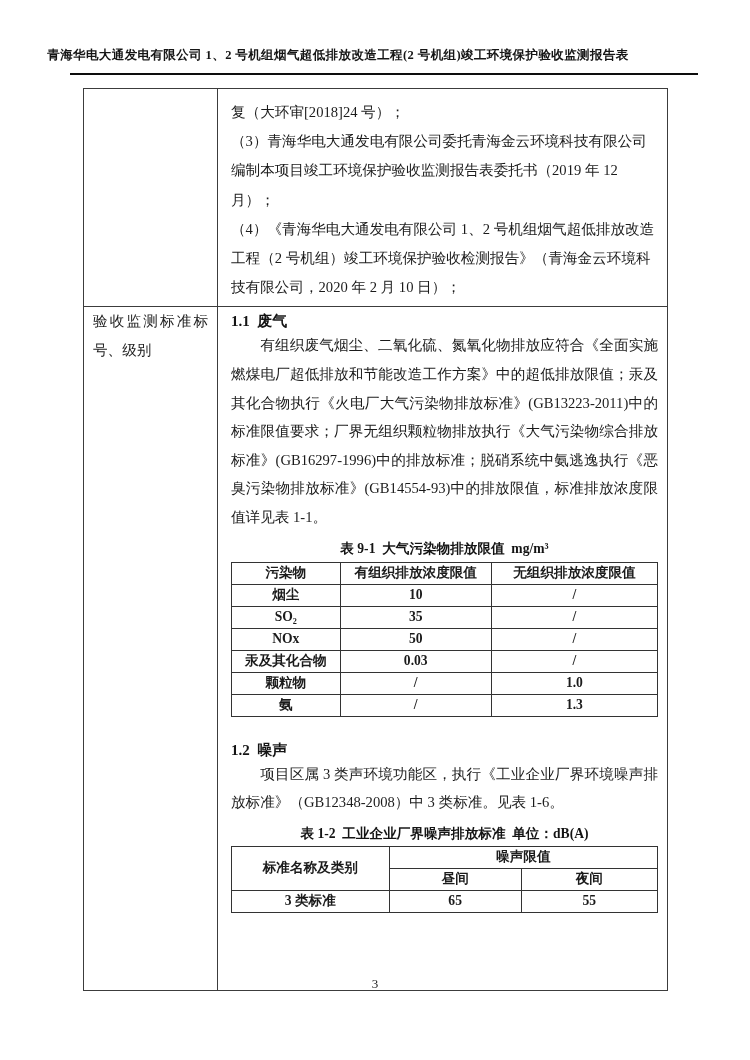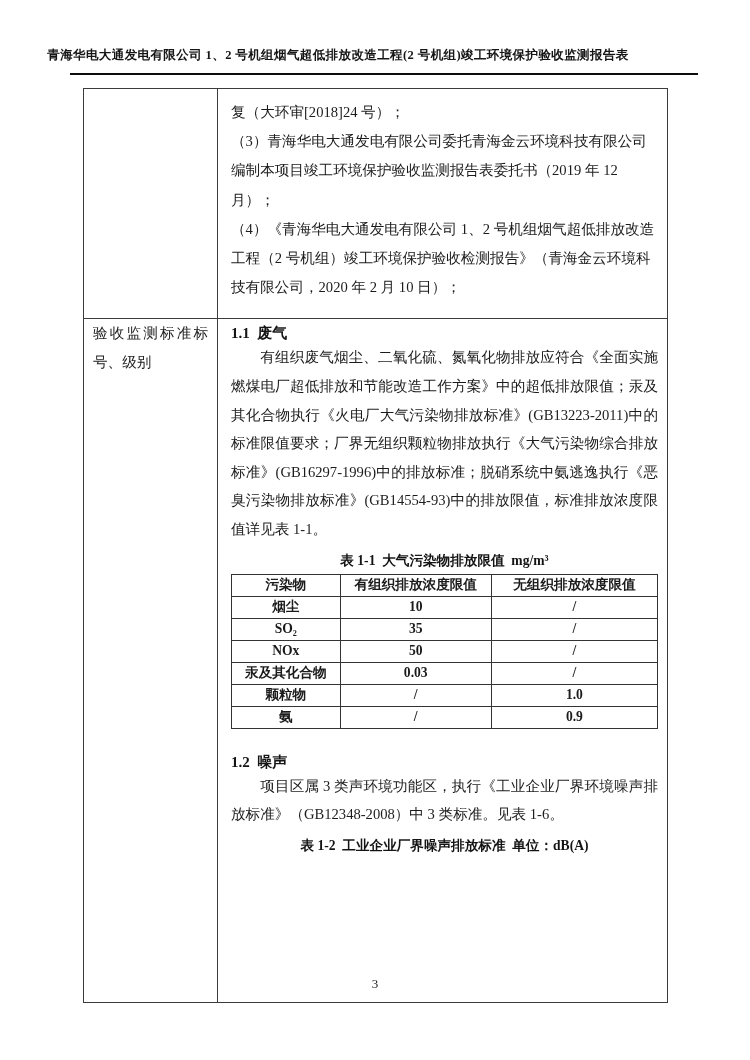--- a/index.html
+++ b/index.html
@@ -24,21 +24,21 @@
     border-collapse:collapse;table-layout:fixed;
   }
   table.main td{
     border:1.5px solid #3c3c3c;vertical-align:top;
   }
   td.label-cell{
     width:134px;vertical-align:middle;
     font-size:14.6px;line-height:29px;color:#1b1b1b;
     padding:0 9px;text-align:justify;
   }
-  td.content-cell{padding:0 9px 16px 13px;}
+  td.content-cell{padding:0 9px 4px 13px;}
 
   .r1-line{
     font-size:14.6px;line-height:29.2px;color:#1b1b1b;
     white-space:pre-wrap;
   }
   .r1-block{padding-top:9px;}
 
   .sec-heading{
     font-size:15px;font-weight:bold;color:#141414;line-height:20px;
     white-space:pre-wrap;
@@ -97,21 +97,21 @@
         </div>
       </td>
     </tr>
     <tr>
       <td class="label-cell" style="height:683px">验收监测标准标号、级别</td>
       <td class="content-cell">
 
         <div class="sec-heading h1">1.1  废气</div>
         <p class="body-para">有组织废气烟尘、二氧化硫、氮氧化物排放应符合《全面实施燃煤电厂超低排放和节能改造工作方案》中的超低排放限值；汞及其化合物执行《火电厂大气污染物排放标准》(GB13223-2011)中的标准限值要求；厂界无组织颗粒物排放执行《大气污染物综合排放标准》(GB16297-1996)中的排放标准；脱硝系统中氨逃逸执行《恶臭污染物排放标准》(GB14554-93)中的排放限值，标准排放浓度限值详见表 1-1。</p>
 
-        <div class="tbl-caption">表 1-1  大气污染物排放限值  mg/m³</div>
+        <div class="tbl-caption">表 9-1  大气污染物排放限值  mg/m³</div>
         <table class="inner t11">
           <colgroup>
                 <col class="c0">
                 <col class="c1">
                 <col class="c2">
               </colgroup>
           <tbody>
                 <tr>
             <th>污染物</th>
             <th>有组织排放浓度限值</th>
@@ -138,29 +138,51 @@
             <td>/</td>
           </tr>
           <tr>
             <td>颗粒物</td>
             <td>/</td>
             <td>1.0</td>
           </tr>
           <tr>
             <td>氨</td>
             <td>/</td>
-            <td>0.9</td>
+            <td>1.3</td>
           </tr>
         </tbody>
             </table>
 
         <div class="sec-heading h2">1.2  噪声</div>
         <p class="body-para">项目区属 3 类声环境功能区，执行《工业企业厂界环境噪声排放标准》（GB12348-2008）中 3 类标准。见表 1-6。</p>
 
         <div class="tbl-caption">表 1-2  工业企业厂界噪声排放标准  单位：dB(A)</div>
+        <table class="inner t12">
+          <colgroup>
+                <col class="c0">
+                <col class="c1">
+                <col class="c2">
+              </colgroup>
+          <tbody>
+                <tr>
+            <th rowspan="2">标准名称及类别</th>
+            <th colspan="2">噪声限值</th>
+          </tr>
+          <tr>
+            <th>昼间</th>
+            <th>夜间</th>
+          </tr>
+          <tr>
+            <td>3 类标准</td>
+            <td>65</td>
+            <td>55</td>
+          </tr>
+        </tbody>
+            </table>
 
       </td>
     </tr>
   </tbody>
     </table>
 
   <div class="page-number">3</div>
 
 </div>
 

